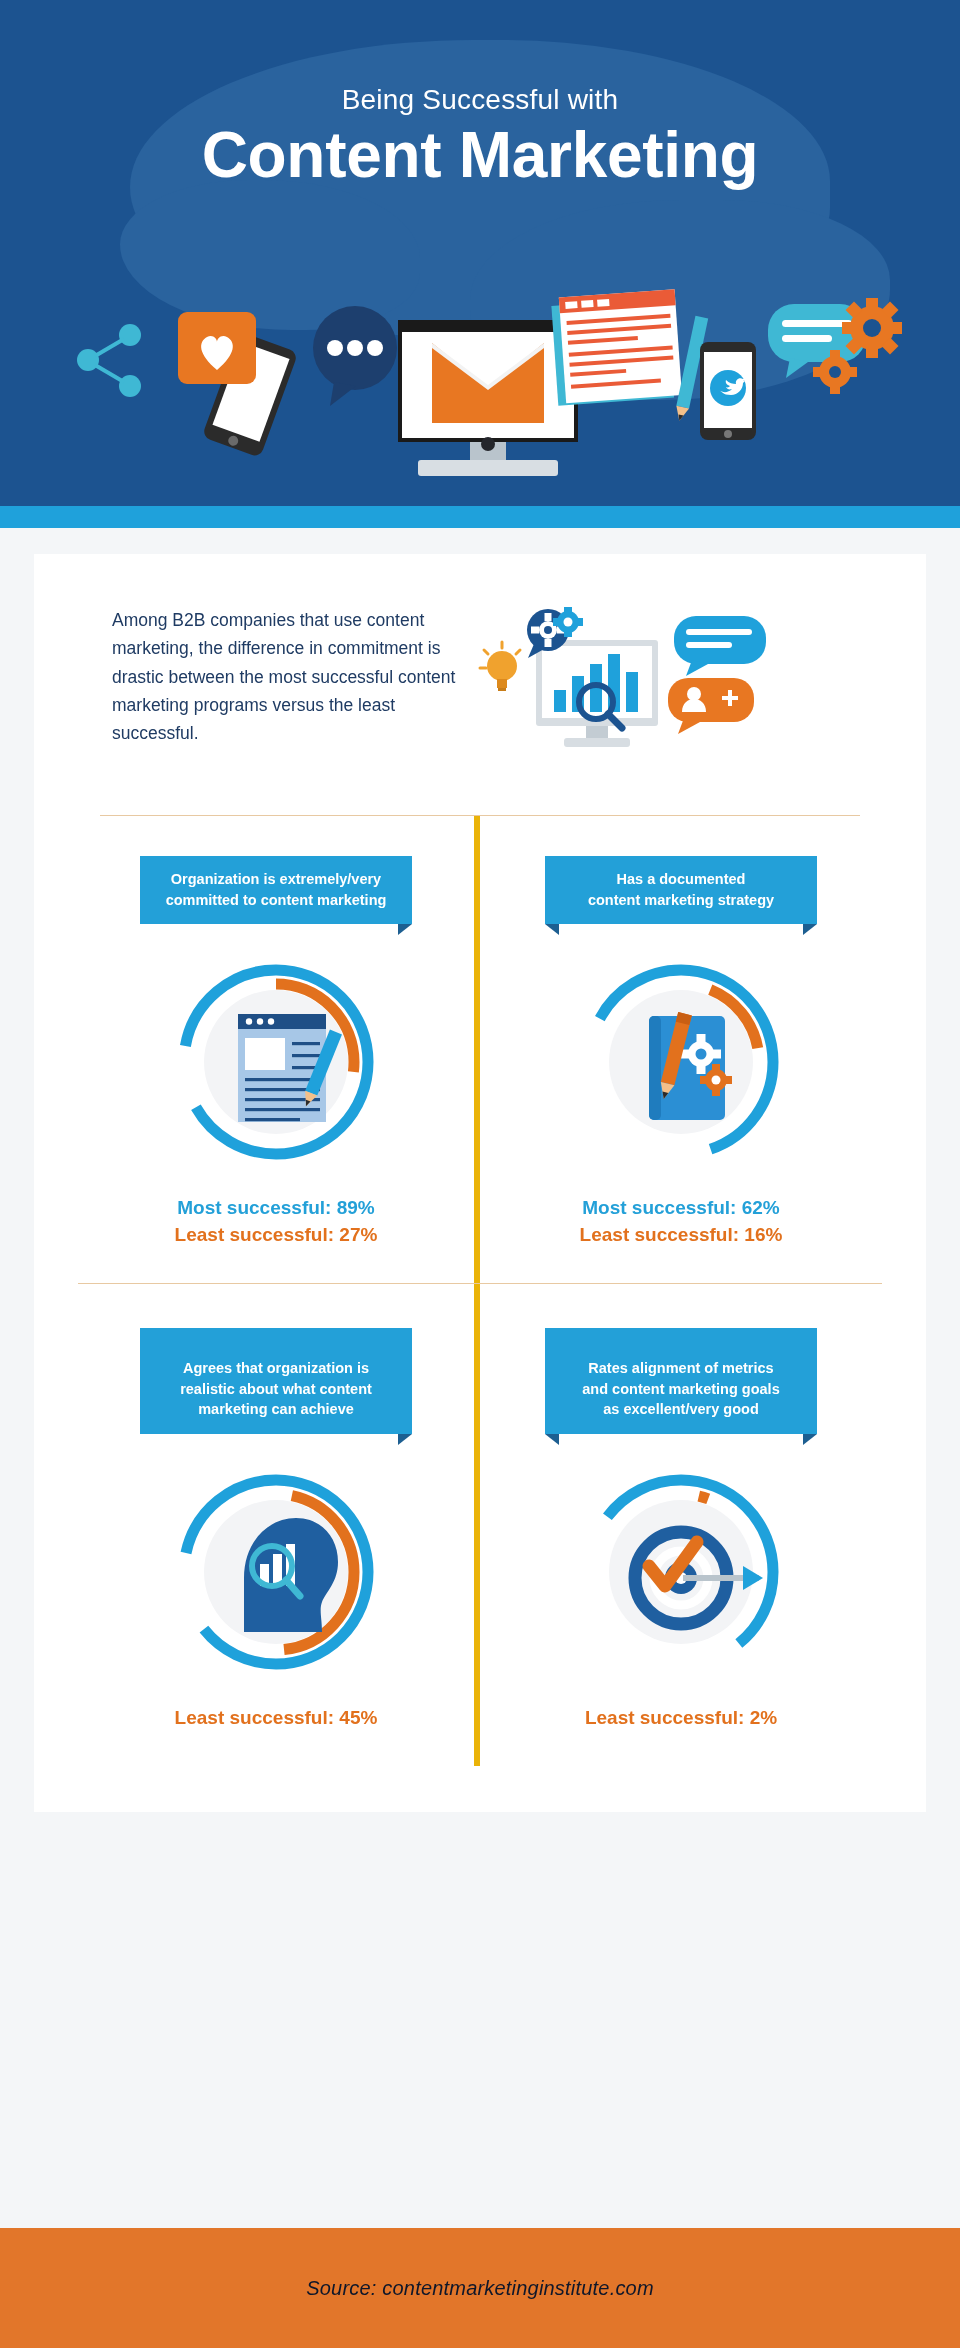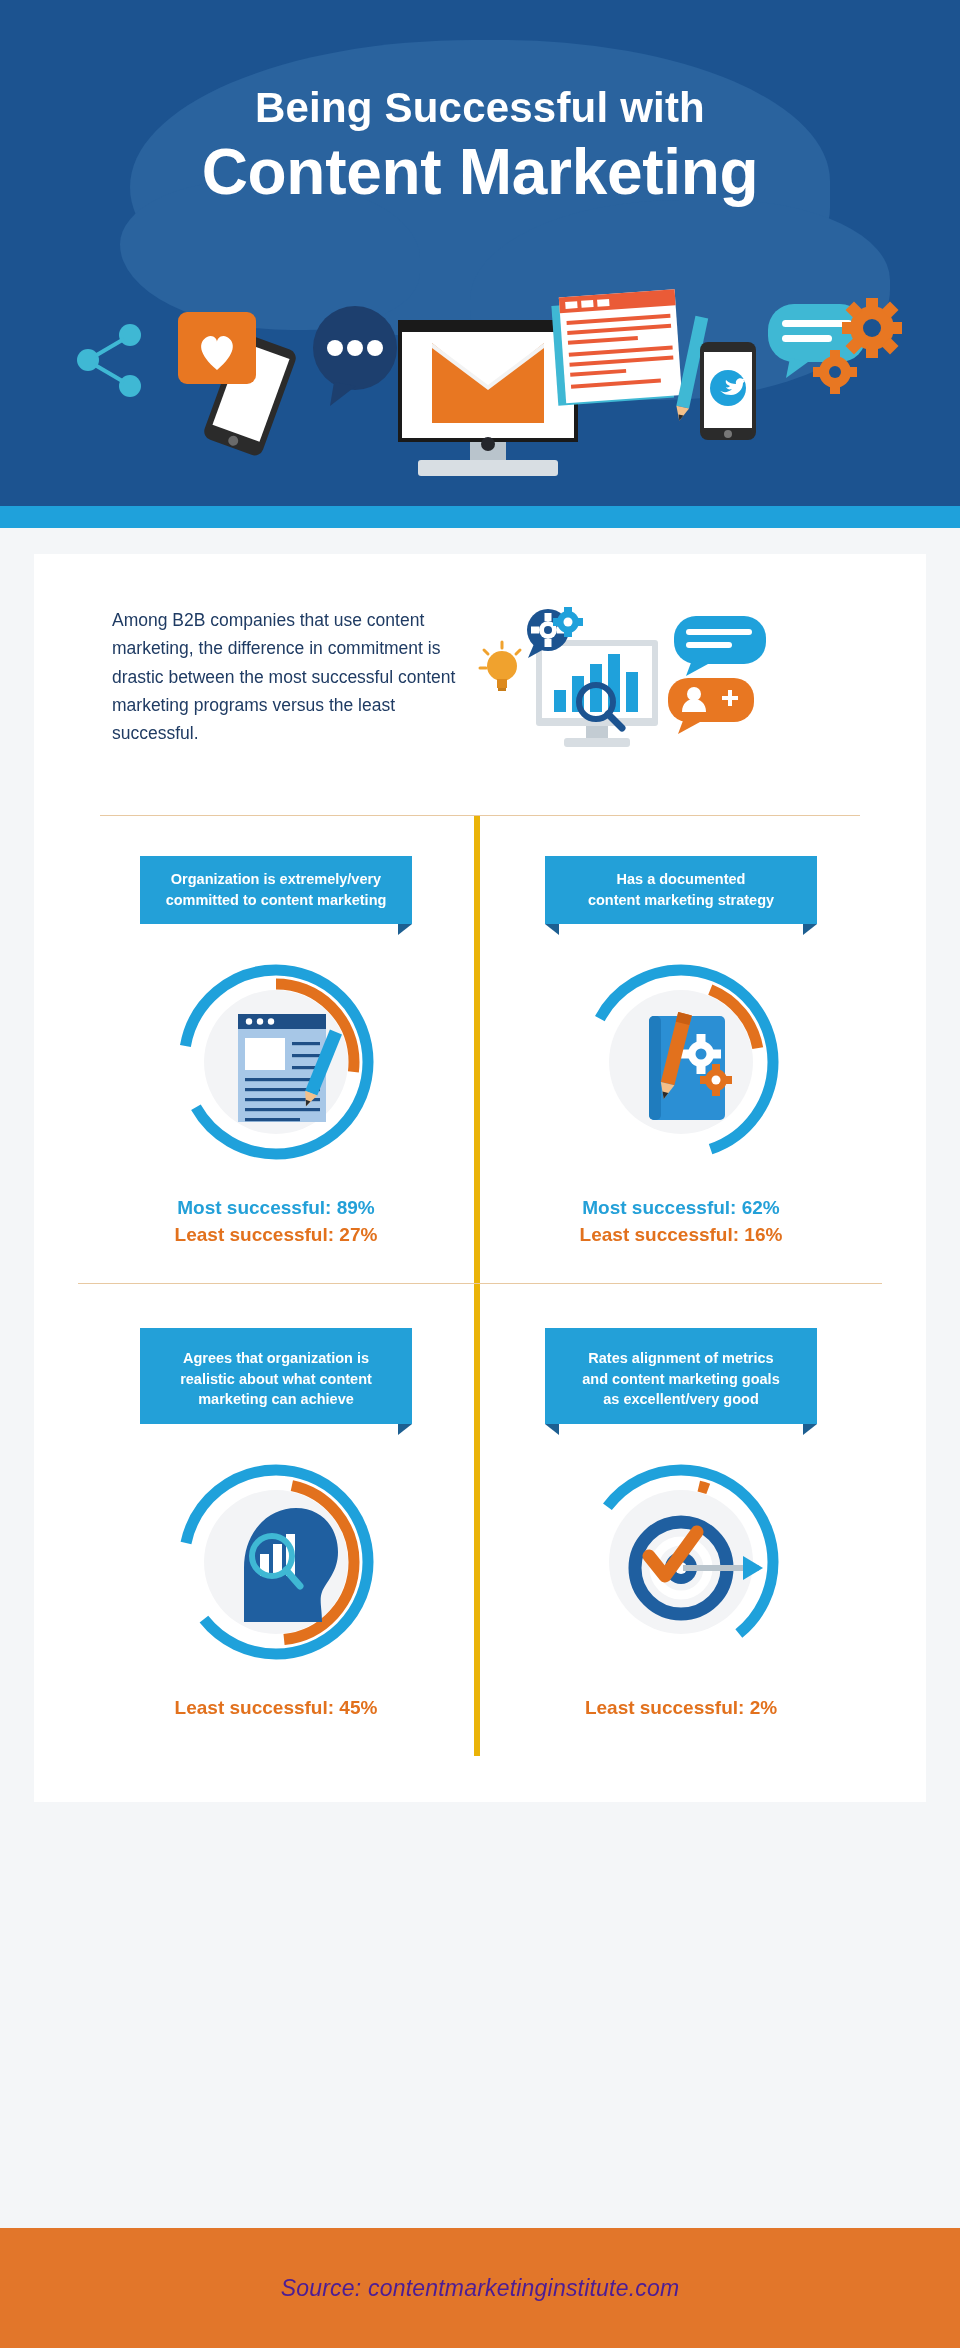--- a/index.html
+++ b/index.html
@@ -33,21 +33,21 @@
   .blob-b { width: 420px; height: 200px; left: 470px; top: 200px; border-radius: 50% 40% 55% 45%; }
   .blob-c { width: 300px; height: 150px; left: 120px; top: 180px; border-radius: 45% 55% 40% 60%; }
 
   .hero-text {
     position: relative;
     text-align: center;
     padding-top: 84px;
     color: #ffffff;
     z-index: 3;
   }
-  .title-l1 { font-size: 42px; font-weight: 700; letter-spacing: .2px; line-height: 1.16; }
+  .title-l1 { font-size: 28px; font-weight: 400; letter-spacing: .2px; line-height: 1.16; }
   .title-l2 { font-size: 64px; font-weight: 700; letter-spacing: -.3px; line-height: 1.12; margin: 4px 0 2px; }
   .title-l3 { font-size: 36px; font-weight: 300; letter-spacing: .2px; line-height: 1.16; }
 
   .hero-art {
     position: absolute;
     left: 0; top: 280px;
     width: 960px; height: 230px;
     z-index: 4;
   }
   .hero-rule {
@@ -102,21 +102,21 @@
     width: 272px;
     margin: 0 auto;
     background: #23a0d8;
     color: #ffffff;
     font-size: 14.5px;
     font-weight: 700;
     line-height: 1.42;
     text-align: center;
     padding: 13px 16px 14px 16px;
   }
-  .banner.tall { padding: 20px 12px 14px 12px; }
+  .banner.tall { padding: 30px 12px 14px 12px; }
   .fold {
     position: absolute;
     bottom: -11px;
     width: 0; height: 0;
     border-style: solid;
   }
   .fold.l {
     left: 0;
     border-width: 11px 0 0 14px;
     border-color: #1d5f91 transparent transparent transparent;
@@ -159,22 +159,22 @@
   .footer {
     position: absolute;
     left: 0; bottom: 0;
     width: 960px; height: 120px;
     background: #e2762a;
     display: flex;
     align-items: center;
     justify-content: center;
   }
   .footer-text {
-    color: #4c1d95;
-    font-size: 23px;
+    color: #0f172a;
+    font-size: 20px;
     font-style: italic;
     letter-spacing: .2px;
   }
 </style>
 </head>
 <body>
 
 <div class="page">
 
   <div class="hero">

